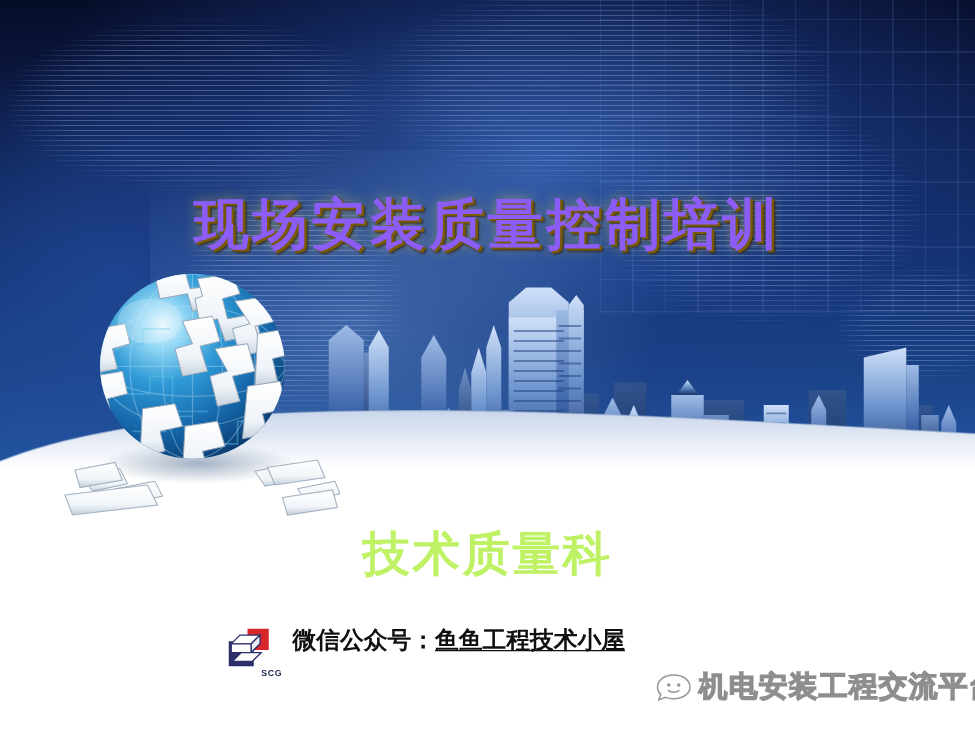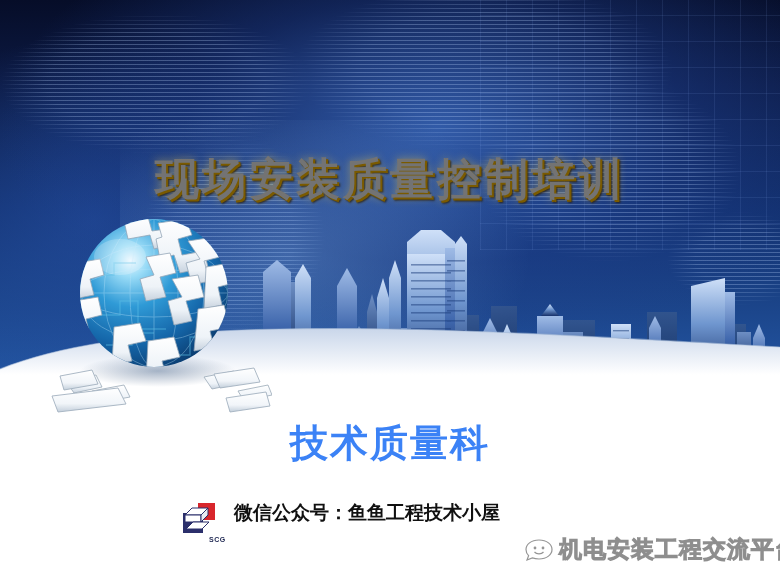--- a/index.html
+++ b/index.html
@@ -64,54 +64,54 @@
 
   
   .globe-wrap{position:absolute;left:62px;top:205px;width:210px;height:200px;}
 
   
   .title{
     position:absolute;left:0;top:150px;width:780px;
     text-align:center;
     font-family:"DejaVu Sans","Liberation Sans",sans-serif;
     font-size:44px;font-weight:bold;letter-spacing:3px;
-    color:#737373;
+    color:#8b5cf6;
     text-shadow:
        2px 2px 0 #7a5a00,
        3px 3px 2px rgba(40,25,0,.75),
        0 0 10px rgba(255,210,60,.45);
   }
 
   
   .subtitle{
     position:absolute;left:0;top:418px;width:780px;
     text-align:center;
     font-family:"DejaVu Sans","Liberation Sans",sans-serif;
-    font-size:38px;font-weight:bold;color:#3b82f6;letter-spacing:2px;
+    font-size:38px;font-weight:bold;color:#bef264;letter-spacing:2px;
   }
 
   
   .footer{
     position:absolute;left:182px;top:500px;width:560px;height:52px;
     display:flex;align-items:flex-start;
   }
   .logo{width:46px;height:42px;position:relative;flex:0 0 auto;margin-top:2px;}
   .logo-mark{position:absolute;left:0;top:0;}
   .logo-scg{
     position:absolute;left:27px;bottom:1px;
     font-size:7px;font-weight:bold;color:#1c2550;letter-spacing:.5px;
     font-family:"Liberation Sans",sans-serif;
   }
   .foot-txt{margin-left:6px;}
   .wechat{
     font-family:"DejaVu Sans","Liberation Sans",sans-serif;
     font-size:19px;font-weight:bold;color:#101010;white-space:nowrap;
     line-height:24px;
   }
-  .wechat .u{text-underline-offset:2px;}
+  .wechat .u{text-decoration:underline;text-underline-offset:2px;}
   .company{
     margin-top:3px;
     font-family:"Liberation Sans",sans-serif;
     font-size:10.5px;color:#2a2a38;white-space:nowrap;letter-spacing:.1px;
   }
 
   
   .watermark{
     position:absolute;left:524px;top:534px;
     display:flex;align-items:center;gap:5px;

